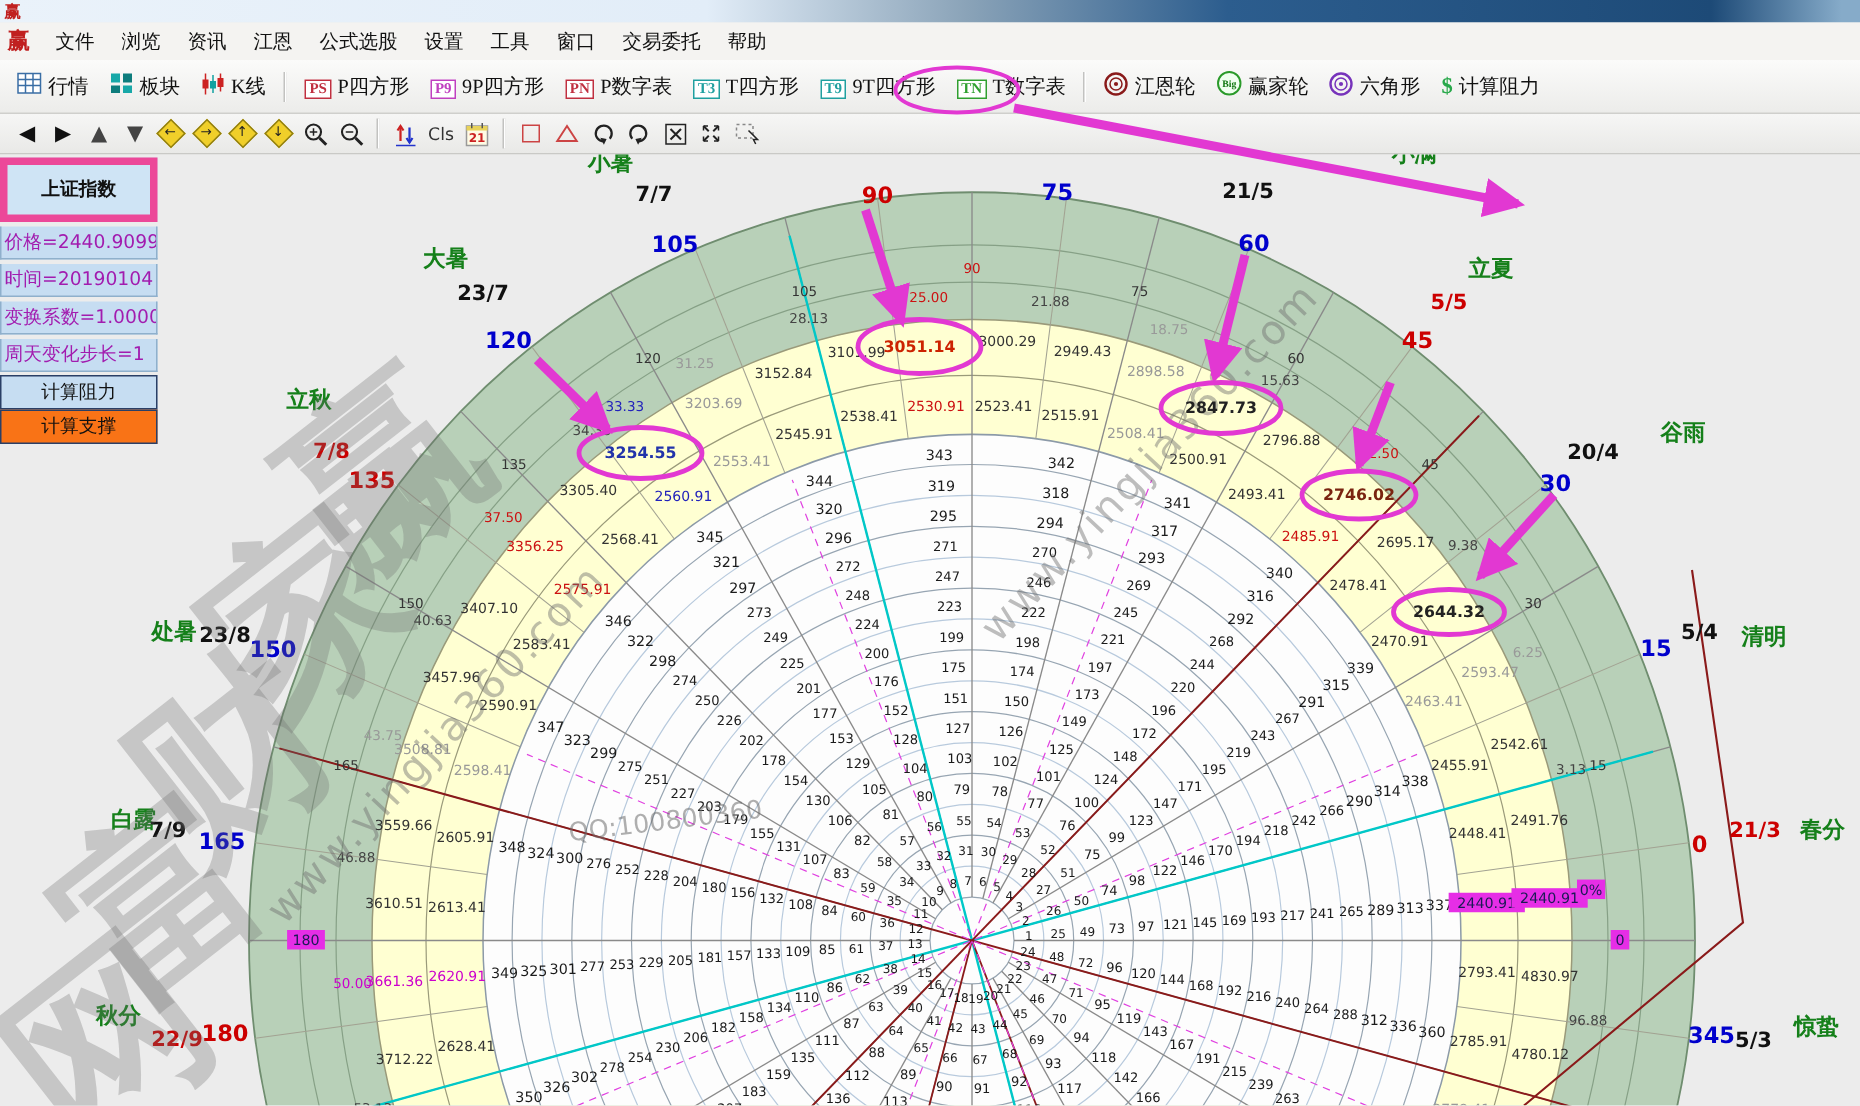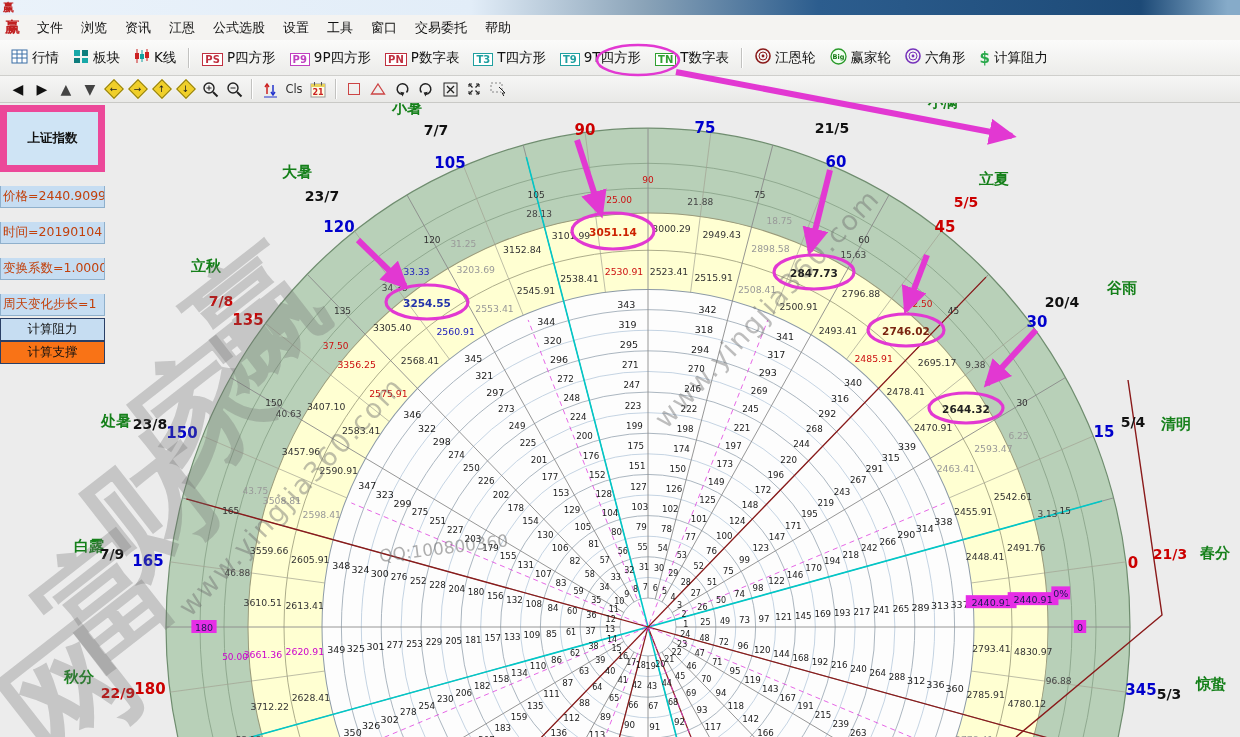--- a/index.html
+++ b/index.html
@@ -11,42 +11,42 @@
     display:flex;align-items:center;font-size:11px;color:#111;}
   #titlebar .logo{color:#c02020;font-weight:bold;margin:0 4px 0 3px;font-size:11px;}
   
   #menubar{position:absolute;left:0;top:15px;width:1240px;height:25px;background:#f4f3f1;
     border-bottom:1px solid #d8d6d2;display:flex;align-items:center;font-size:13px;color:#111;}
   #menubar .logo{color:#c02020;font-weight:bold;font-size:15px;margin:0 8px 0 5px;}
   .menu-item{padding:3px 9px;cursor:default;}
   
   #toolbar-main{position:absolute;left:0;top:40px;width:1240px;height:36px;
     background:linear-gradient(#fbfbfa,#ececea);border-bottom:1px solid #cfcfcc;
-    display:flex;align-items:center;font-size:13.5px;color:#111;padding-left:4px;box-sizing:border-box;}
+    display:flex;align-items:center;font-size:13.5px;color:#111;padding-left:4px;box-sizing:border-box;font-family:Liberation Serif, serif;}
   .titem{display:flex;align-items:center;gap:4px;padding:3px 7px;white-space:nowrap;}
   .badge{display:inline-block;font-size:10px;font-weight:bold;border:1px solid;padding:1px 2px;line-height:9px;background:#fff;}
   #toolbar-draw{position:absolute;left:0;top:76px;width:1240px;height:27px;
     background:linear-gradient(#f6f6f5,#e9e9e7);border-bottom:1px solid #c9c9c6;
     display:flex;align-items:center;padding-left:6px;box-sizing:border-box;color:#222;}
   .ditem{display:flex;align-items:center;justify-content:center;width:24px;height:22px;font-size:14px;}
   .tsep{width:1px;height:20px;background:#c2c2c0;border-right:1px solid #fff;margin:0 5px;}
   .dia{width:12px;height:12px;background:#f0cf2a;border:1px solid #8f7e12;transform:rotate(45deg);
        display:flex;align-items:center;justify-content:center;}
   .dia span{transform:rotate(-45deg);font-size:9px;color:#222;line-height:1;}
   .cls-txt{font-size:11.5px;color:#333;}
   .sq{width:10px;height:10px;border:1.6px solid #cc4444;display:inline-block;}
   
   #chart{position:absolute;left:0;top:103px;width:1240px;height:634px;background:#ececec;}
   #wheel-svg{position:absolute;left:0;top:0;z-index:1;}
   
   #info-panel{position:absolute;left:0;top:2px;width:105px;z-index:10;font-size:12.5px;}
-  #info-panel .hd{background:#cfe4f5;border:7px solid #ec4899;color:#111;text-align:center;
-     font-weight:bold;padding:18px 0;}
-  #info-panel .row{background:#c6ddf2;border:1px solid #8fb0cc;border-top:none;color:#c2410c;
-     padding:2px 1px 2px 2px;margin-top:14px;white-space:nowrap;overflow:hidden;}
+  #info-panel .hd{background:#cfe4f5;border:5px solid #ec4899;color:#111;text-align:center;
+     font-weight:bold;padding:8px 0;}
+  #info-panel .row{background:#c6ddf2;border:1px solid #8fb0cc;border-top:none;color:#a21caf;
+     padding:2px 1px 2px 2px;margin-top:3px;white-space:nowrap;overflow:hidden;}
   #info-panel .btns{display:flex;margin-top:2px;flex-direction:column;}
   #info-panel .btns div{flex:1;border:1px solid #2a3f66;text-align:center;padding:2px 0;color:#111;}
   #btn-resist{background:#c6ddf2;border-right:none;}
   #btn-support{background:#f97316;}
   
   #anno-box{position:absolute;left:1045px;top:-8px;width:192px;height:190px;z-index:20;
     border:2px solid #e03030;color:#cc3ecc;font-size:17px;line-height:26.5px;padding:4px 0 0 12px;box-sizing:border-box;}
   
   .wm{position:absolute;color:rgba(110,110,110,.30);z-index:5;pointer-events:none;white-space:nowrap;}
   .wm-big{font-size:128px;font-weight:bold;transform:translate(-50%,-50%) rotate(-38deg);}

